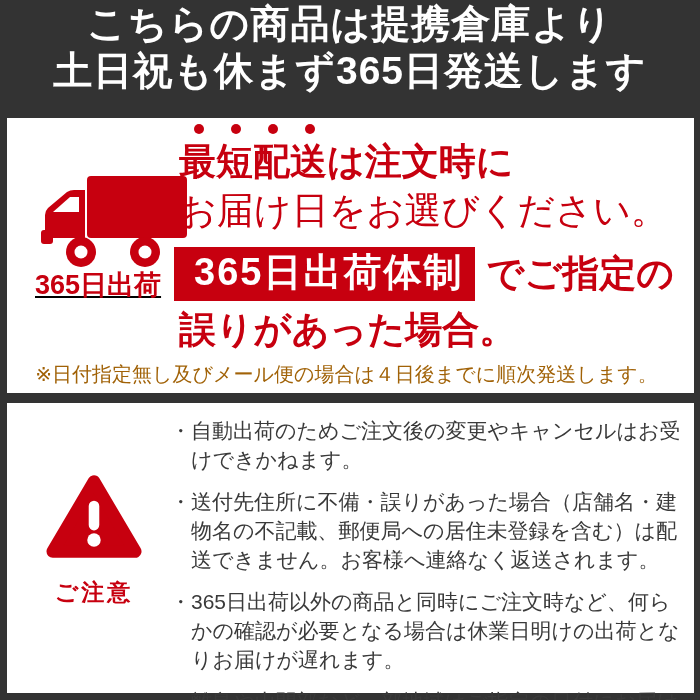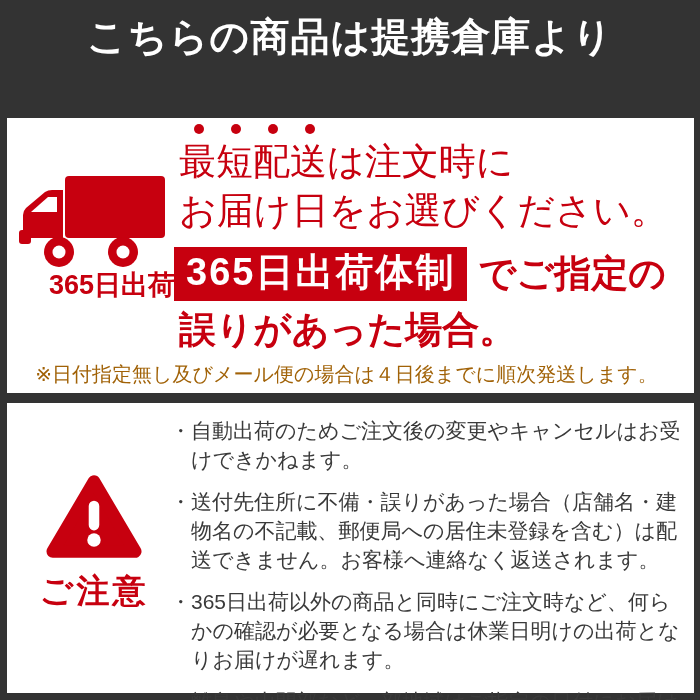--- a/index.html
+++ b/index.html
@@ -8,58 +8,59 @@
     width:700px;height:700px;
     background:#333333;
     overflow:hidden;
     font-family:"Liberation Sans","DejaVu Sans",sans-serif;
   }
   
   .top-banner{
     position:absolute;top:0;left:0;width:700px;height:118px;
     color:#ffffff;text-align:center;
     font-weight:700;font-size:39px;line-height:47px;
-    padding-top:13px;box-sizing:border-box;letter-spacing:1px;
+    box-sizing:border-box;letter-spacing:1px;
   }
   
   .panel{position:absolute;left:7px;width:687px;background:#ffffff;}
   .panel.shipping{top:118px;height:275px;}
   .panel.caution{top:403px;height:290px;}
   
-  .truck-wrap{position:absolute;left:6px;top:56px;width:162px;text-align:right;}
+  .truck-wrap{position:absolute;left:28px;top:56px;width:162px;text-align:left;text-decoration:underline;}
   .truck-wrap svg{width:150px;height:96px;display:block;margin:0 auto;}
   .truck-caption{font-size:27px;font-weight:700;color:var(--red);margin-top:-3px;letter-spacing:0px;}
   .dots{position:absolute;left:173px;top:6px;display:flex;}
   .dot-slot{width:37px;display:flex;justify-content:center;}
   .dot{width:10px;height:10px;border-radius:50%;background:var(--red);}
-  .h1{position:absolute;left:172px;top:22px;font-size:37px;font-weight:400;color:var(--red);line-height:1.2;}
+  .h1{position:absolute;left:172px;top:22px;font-size:37px;font-weight:700;color:var(--red);line-height:1.2;}
   .h2{position:absolute;left:172px;top:71px;font-size:37px;font-weight:400;color:var(--red);line-height:1.2;}
   .h3{position:absolute;left:167px;top:129px;display:flex;align-items:center;}
   .hl{background:var(--red);color:#ffffff;font-size:38px;font-weight:700;
-      padding:5px 12px 7px 12px;letter-spacing:2px;line-height:1.1;}
+      padding:5px 12px 7px 20px;letter-spacing:2px;line-height:1.1;}
   .hs{color:var(--red);font-size:37px;font-weight:700;margin-left:11px;}
   .h4{position:absolute;left:172px;top:190px;font-size:37px;font-weight:700;color:var(--red);line-height:1.2;}
   .note{position:absolute;left:0;right:8px;top:243px;text-align:center;
         font-size:20px;color:#a16207;}
   
   .caution-col{position:absolute;left:12px;top:68px;width:150px;text-align:center;}
   .caution-col svg{width:96px;height:90px;display:block;margin:0 auto;}
-  .caution-label{font-size:33px;font-weight:700;color:var(--red);letter-spacing:3px;margin-top:8px;}
+  .caution-label{font-size:23px;font-weight:700;color:var(--red);letter-spacing:3px;margin-top:16px;}
   .bullets{position:absolute;left:163px;top:13px;width:514px;margin:0;padding:0;list-style:none;}
   .bullets li{display:flex;font-size:21px;line-height:29px;color:#3a3a3a;margin-bottom:13px;}
   .bullets .marker{flex:0 0 auto;width:21px;}
   .bullets .btxt{flex:1 1 auto;}
 </style>
 </head>
 <body>
 
 <div class="page" style="--red:#c7000f;">
 
   <div class="top-banner">
     <div>こちらの商品は提携倉庫より</div>
+    <div>土日祝も休まず365日発送します</div>
   </div>
 
   <div class="panel shipping">
 
     <div class="truck-wrap">
       <svg viewBox="0 0 150 96">
         <rect x="46" y="2" width="100" height="62" rx="4" fill="#c7000f"></rect>
         <path d="M4,64 L4,41 Q4,37 7,34 L26,18 Q29,16 33,16 L44,16 L44,64 Z" fill="#c7000f"></path>
         <polygon points="12,38 29,23 38,23 38,38" fill="#ffffff"></polygon>
         <rect x="0" y="56" width="12" height="14" rx="3" fill="#c7000f"></rect>

